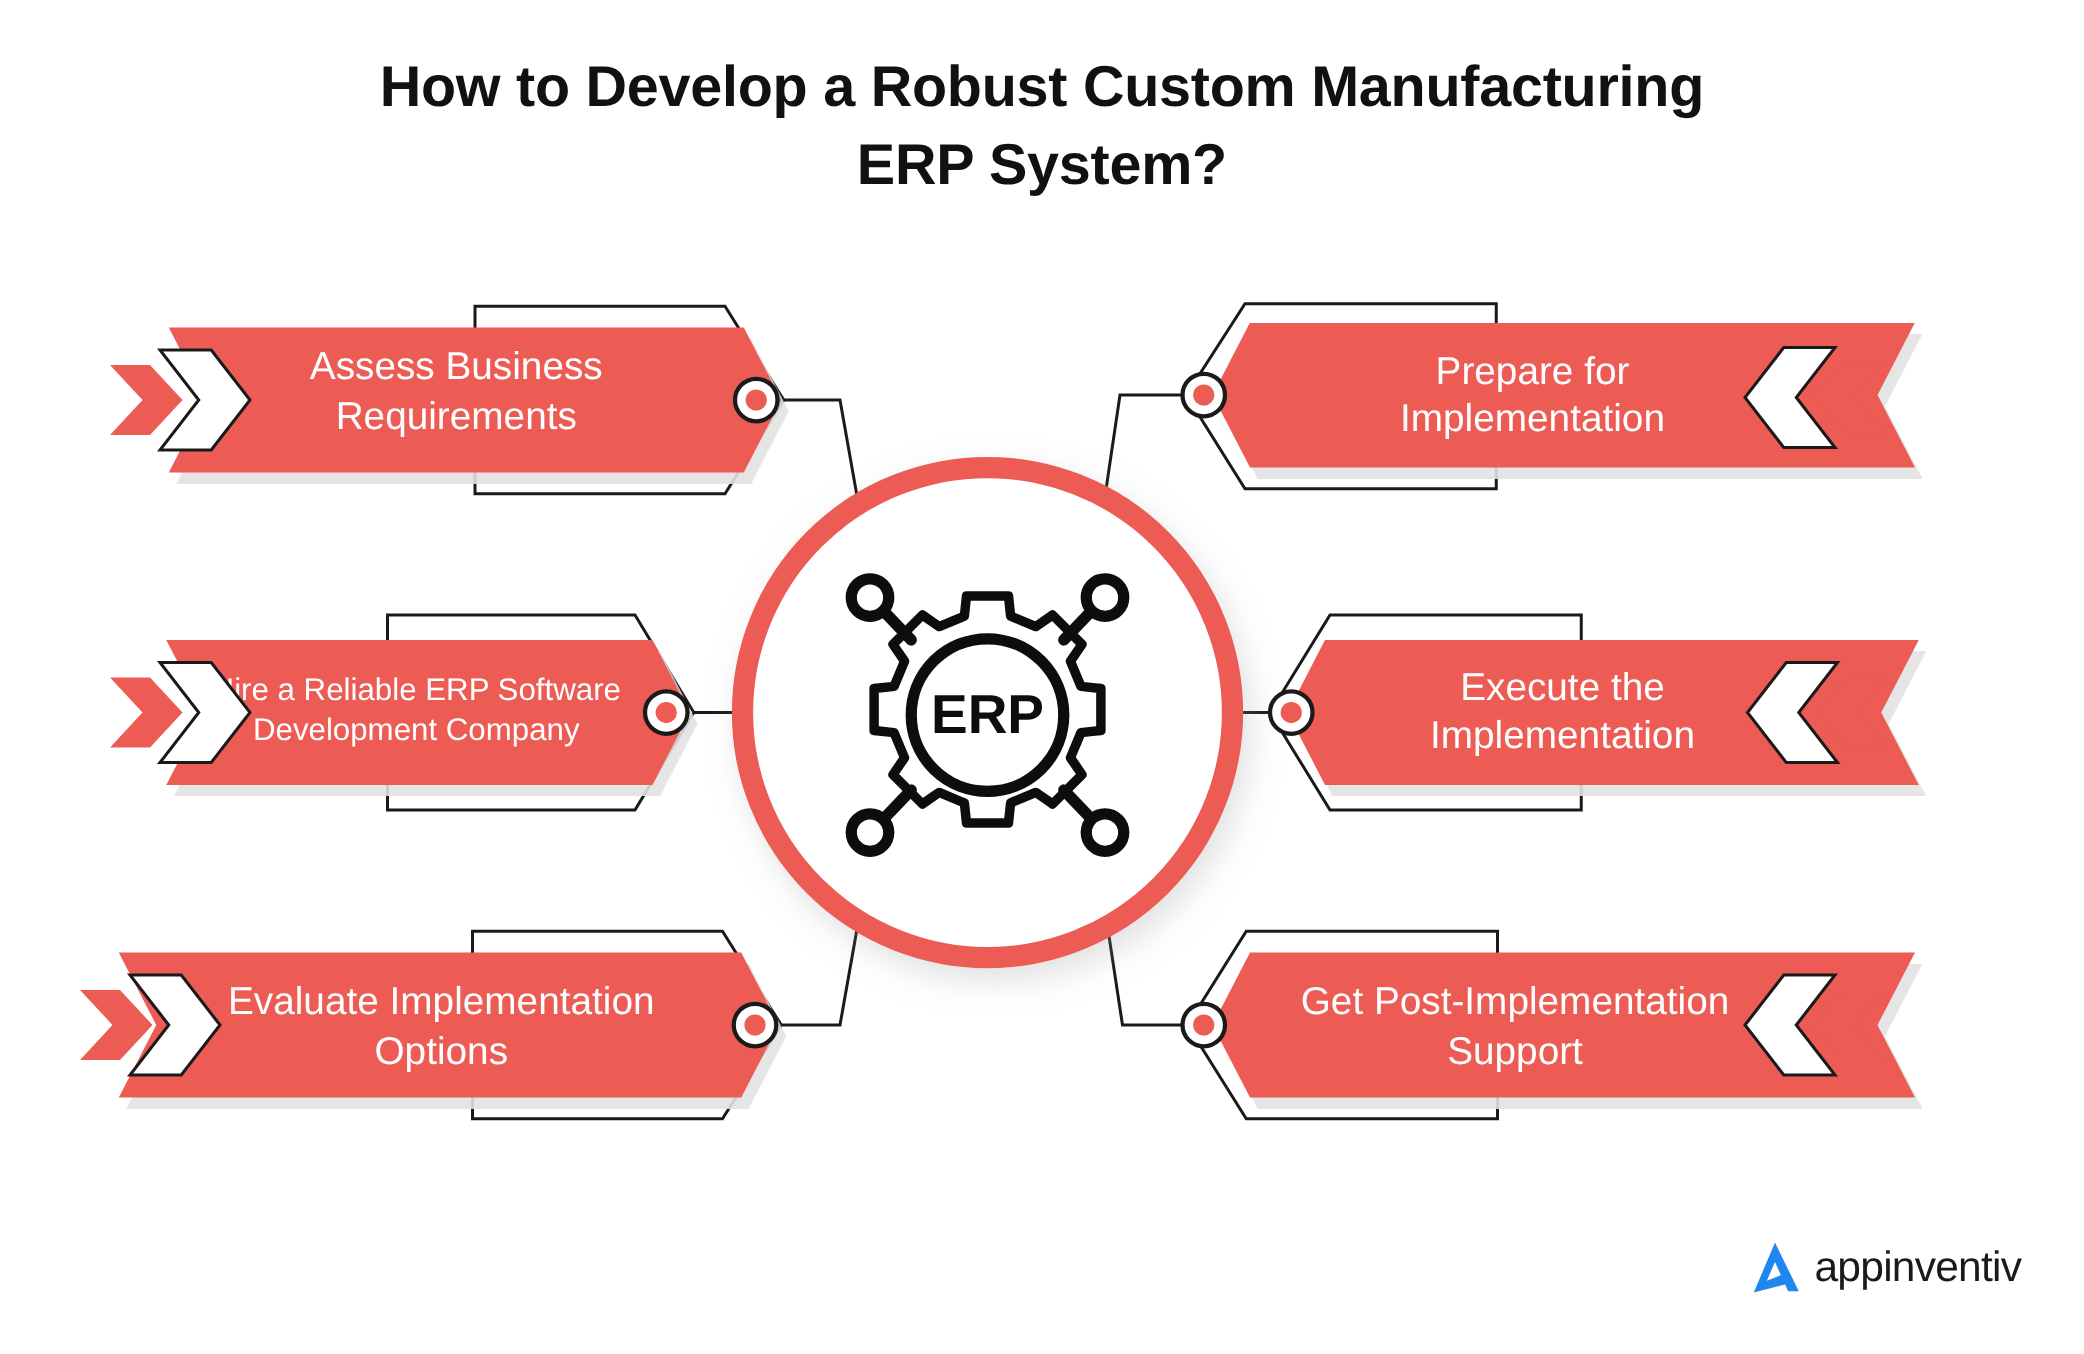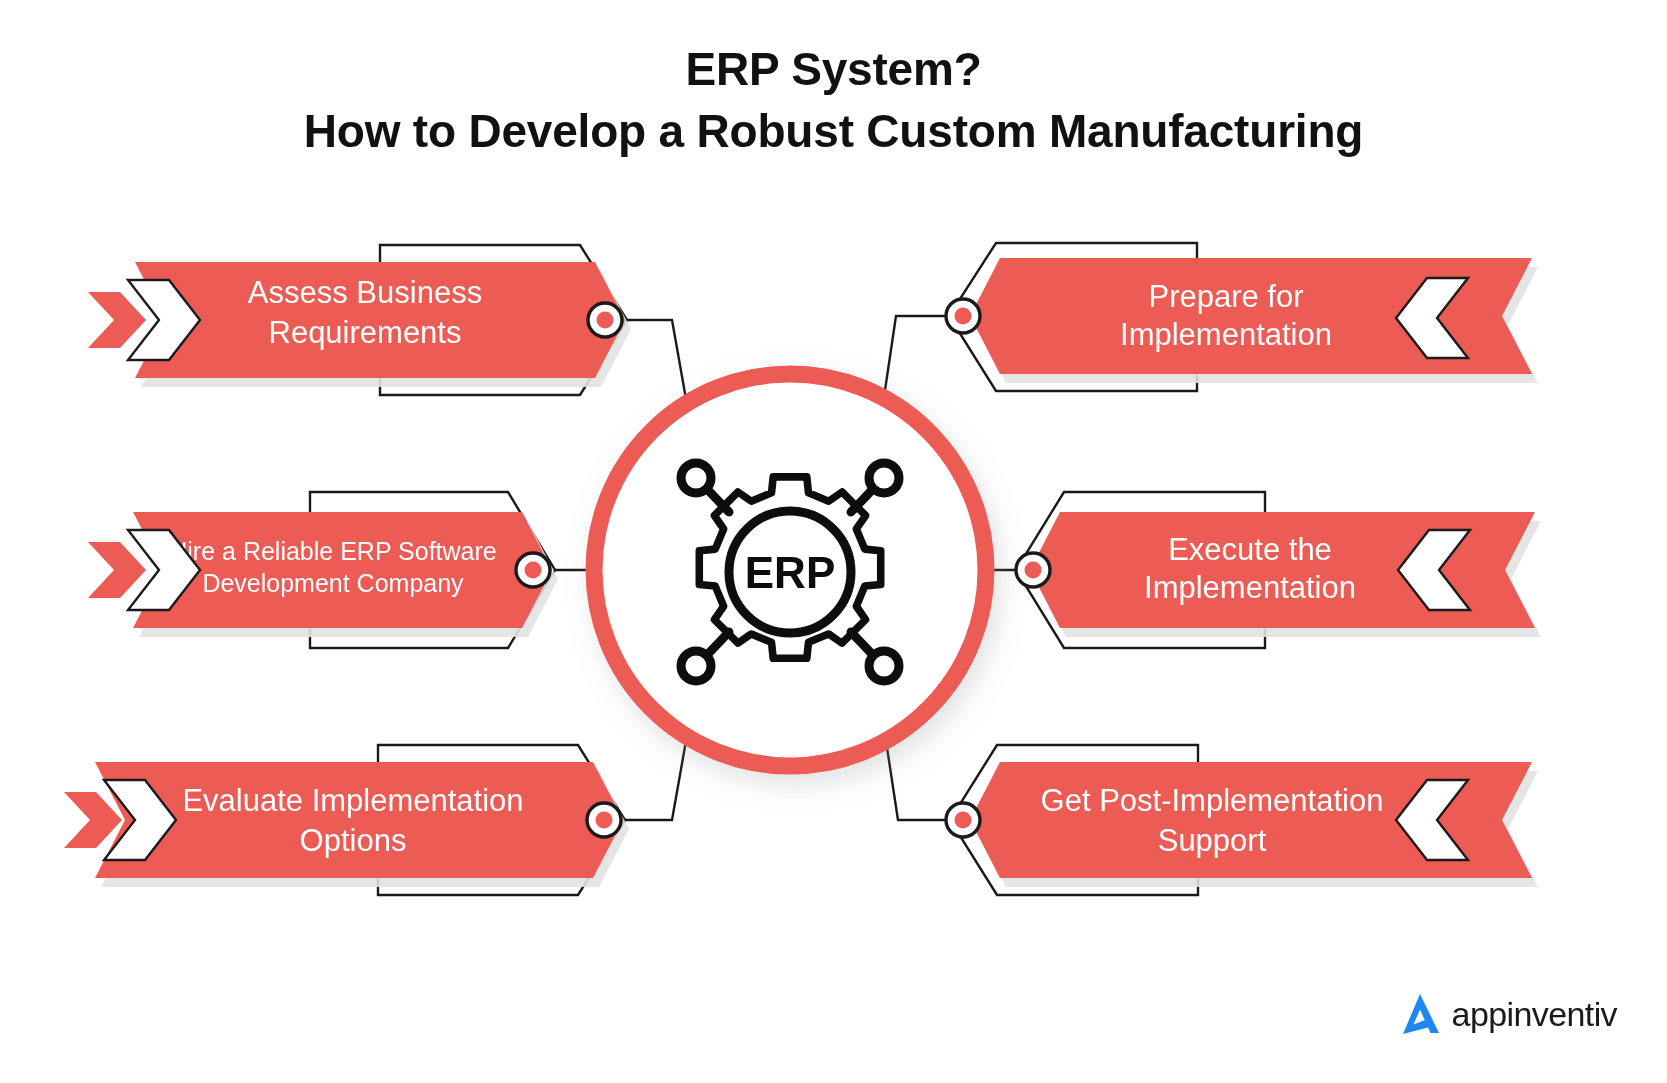--- a/index.html
+++ b/index.html
@@ -45,22 +45,22 @@
     letter-spacing:-0.6px;
     line-height:1;
   }
 </style>
 </head>
 <body>
 
 <div id="stage">
 
   <div class="title">
+    <div>How to Develop a Robust Custom Manufacturing</div>
     <div>ERP System?</div>
-    <div>How to Develop a Robust Custom Manufacturing</div>
   </div>
 
   <svg id="diagram" viewBox="0 0 1667 1083">
     <defs>
       <linearGradient id="bannerShade" x1="0" y1="0" x2="0" y2="1">
         <stop offset="0%" stop-color="#d9d9d9" stop-opacity="0.55"></stop>
         <stop offset="100%" stop-color="#d9d9d9" stop-opacity="0"></stop>
       </linearGradient>
       <filter id="softShadow" x="-30%" y="-30%" width="170%" height="180%">
         <feDropShadow dx="3" dy="8" stdDeviation="9" flood-color="#8a8a8a" flood-opacity="0.30"></feDropShadow>

